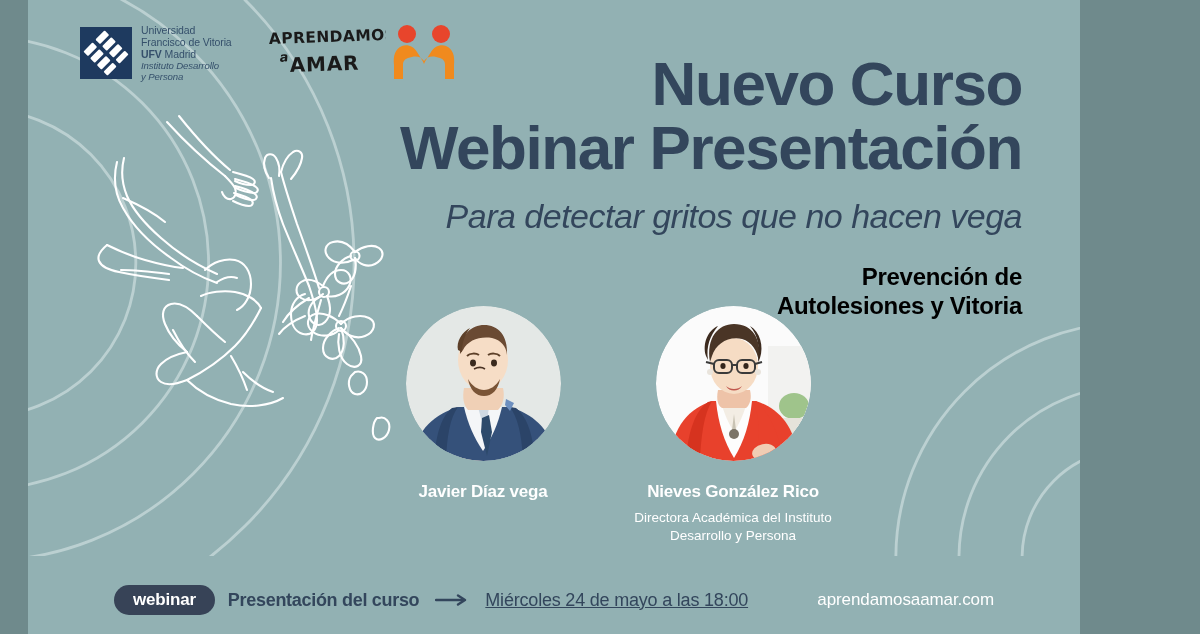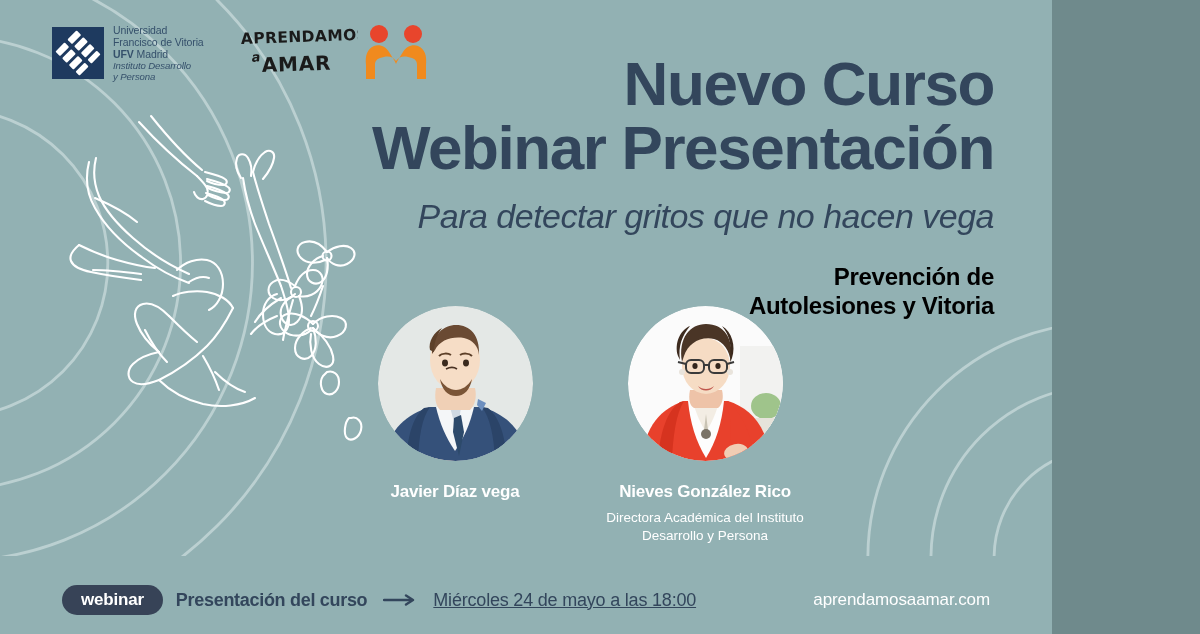--- a/index.html
+++ b/index.html
@@ -7,20 +7,21 @@
     padding: 0;
     background: #6f8a8c;
   }
   #poster {
     position: relative;
     width: 1052px;
     height: 634px;
     overflow: hidden;
     background: #92b1b3;
     font-family: "Liberation Sans", sans-serif;
+    margin-left: 28px;
     -webkit-font-smoothing: antialiased;
   }
 
   
   .arcs {
     position: absolute;
     inset: 0;
     pointer-events: none;
   }
 
@@ -148,21 +149,21 @@
   
   .footer {
     position: absolute;
     left: 0;
     right: 0;
     bottom: 17px;
     height: 34px;
     display: flex;
     align-items: center;
     justify-content: space-between;
-    padding: 0 62px;
+    padding: 0 86px;
     box-sizing: border-box;
   }
   .footer-left {
     display: flex;
     align-items: center;
     gap: 13px;
   }
   .pill {
     background: #374357;
     color: #ffffff;

